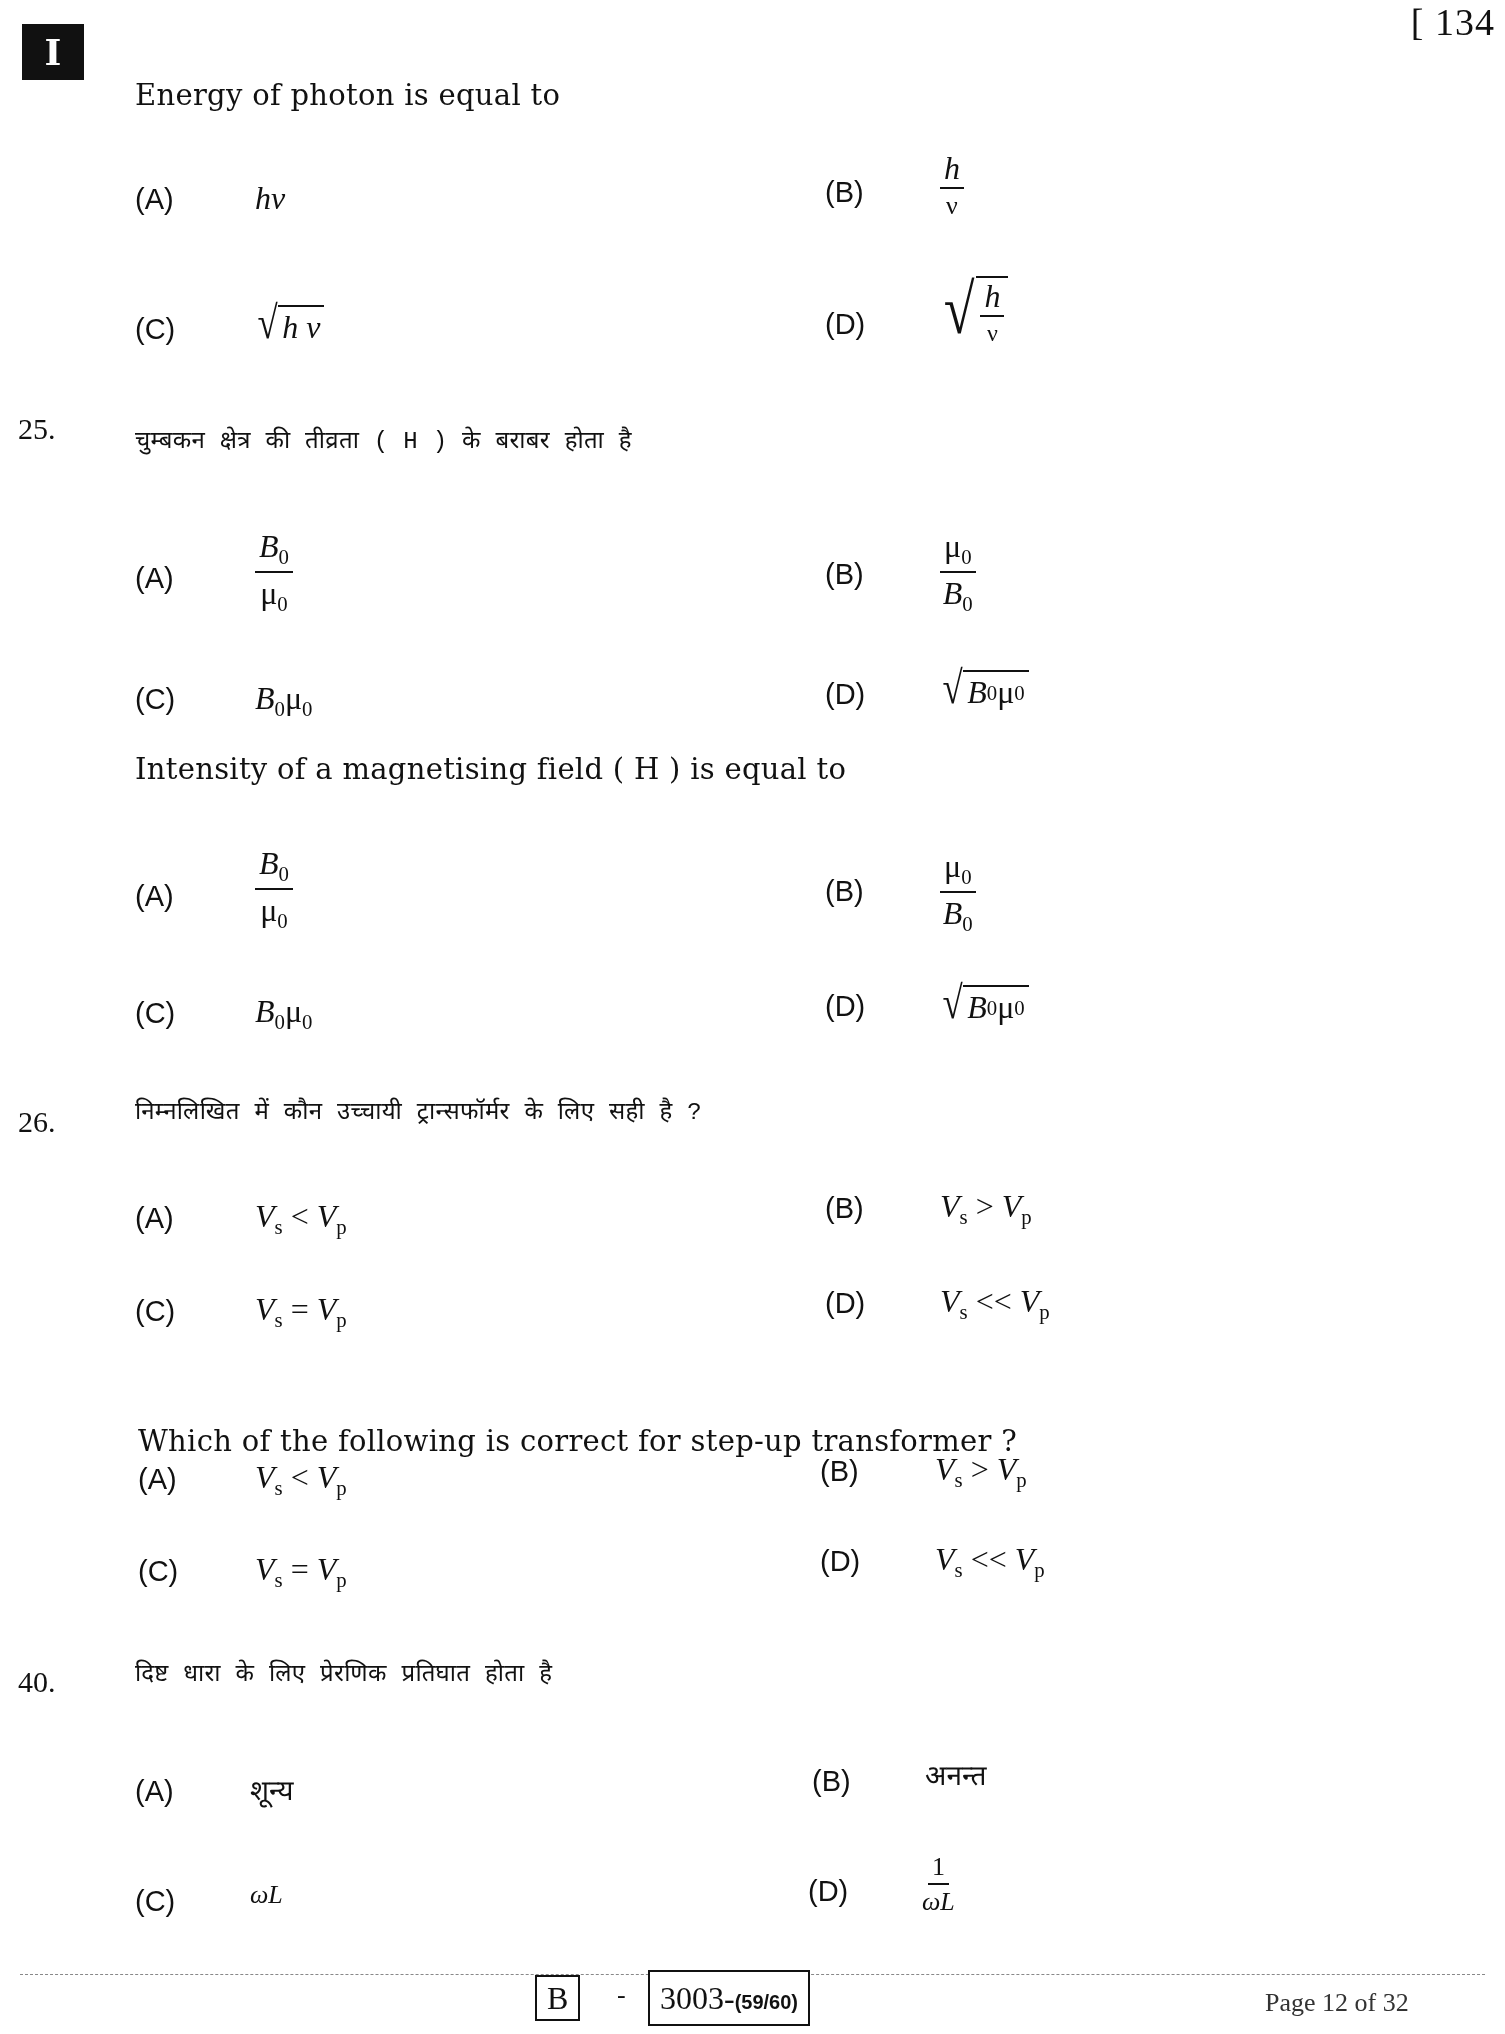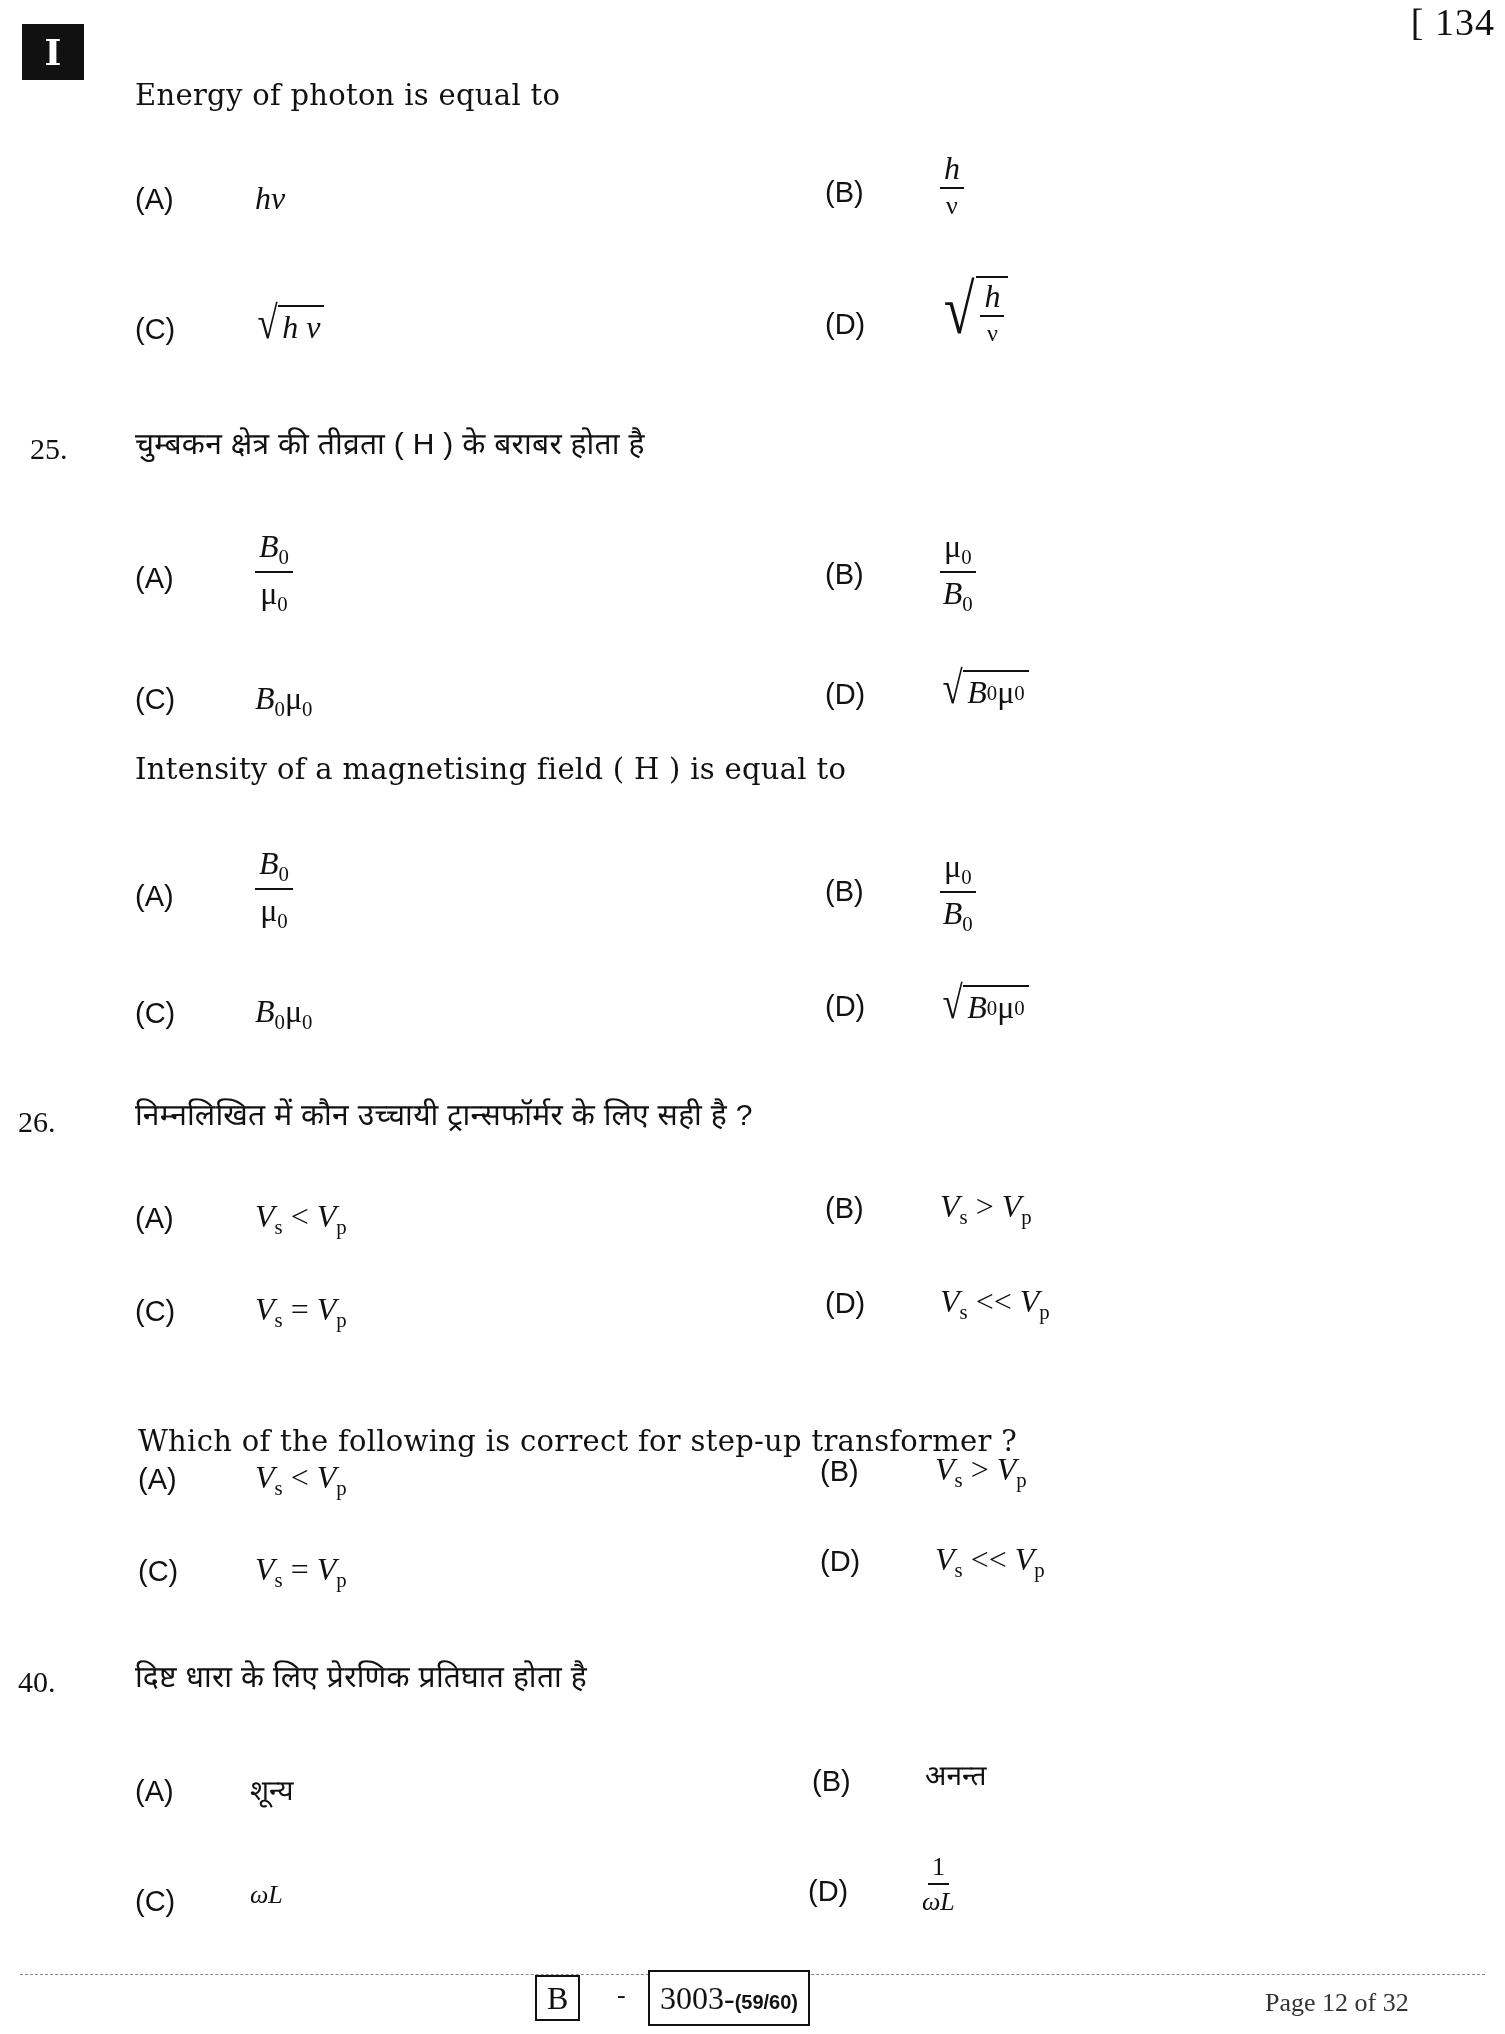--- a/index.html
+++ b/index.html
@@ -9,21 +9,21 @@
   }
   .abs { position:absolute; }
   .section-badge {
     left:22px; top:24px; width:62px; height:56px; background:#111; color:#fff;
     font-family:"DejaVu Serif",serif; font-size:36px; font-weight:bold;
     display:flex; align-items:center; justify-content:center;
   }
   .page-ref { right:10px; top:0px; font-size:38px; letter-spacing:1px; }
   .qtext { font-size:32px; letter-spacing:0.3px; }
   .qtext.en { font-family:"DejaVu Serif",serif; font-size:29px; }
-  .qtext.hi { font-family:Liberation Sans, sans-serif; font-size:30px; }
+  .qtext.hi { font-family:Liberation Mono, monospace; font-size:24px; }
   .qnum { left:18px; font-size:30px; }
   .opt-label { font-family:"Liberation Sans",sans-serif; font-size:29px; }
   .opt-val { font-family:"Liberation Serif",serif; font-size:32px; font-style:italic; }
   .opt-val.hi { font-family:"DejaVu Sans",sans-serif; font-style:normal; font-size:28px; }
   .frac { display:inline-flex; flex-direction:column; align-items:center; line-height:1; }
   .frac .num { padding:0 4px 3px 4px; border-bottom:2px solid #111; }
   .frac .den { padding-top:4px; }
   .sqrt { display:inline-flex; align-items:flex-end; }
   .sqrt .rad { font-style:normal; font-size:46px; line-height:1; transform:scaleX(0.8); margin-right:-2px; }
   .sqrt .under { border-top:2px solid #111; padding:2px 4px 0 4px; display:inline-flex; align-items:center; }
@@ -66,21 +66,21 @@
       <span class="rad" style="font-size:70px">√</span>
       <span class="under">
         <span class="frac">
           <span class="num">h</span>
           <span class="den" style="font-style:normal;font-size:24px">ν</span>
         </span>
       </span>
     </span>
 </div>
 
-<div class="abs qnum" style="top:432px;margin-left:12px;">25.</div>
+<div class="abs qnum" style="top:412px;">25.</div>
 <div class="abs qtext hi" style="left:135px;top:422px;">चुम्बकन क्षेत्र की तीव्रता ( H ) के बराबर होता है</div>
 
 <div class="abs opt-label" style="left:135px;top:562px;">(A)</div>
 <div class="abs opt-val" style="left:255px;top:528px;">
   <span class="frac">
       <span class="num">B<sub>0</sub></span>
       <span class="den" style="font-style:normal">μ<sub>0</sub></span>
     </span>
 </div>
 <div class="abs opt-label" style="left:825px;top:558px;">(B)</div>

